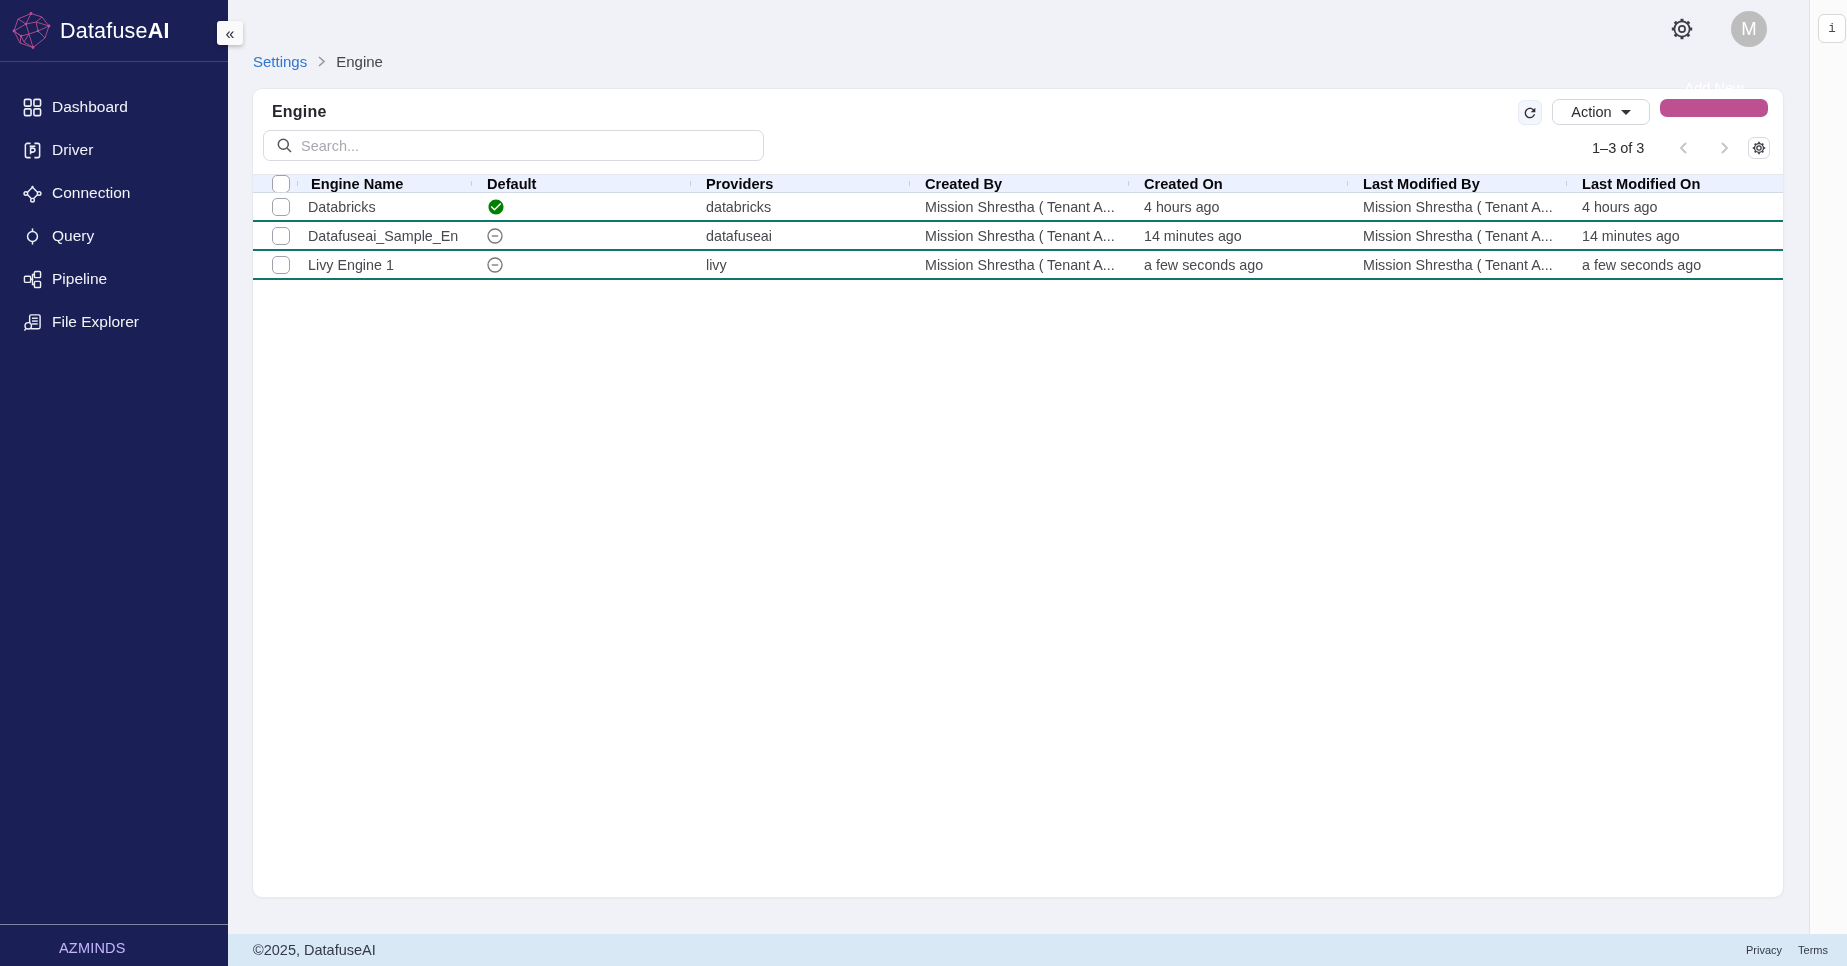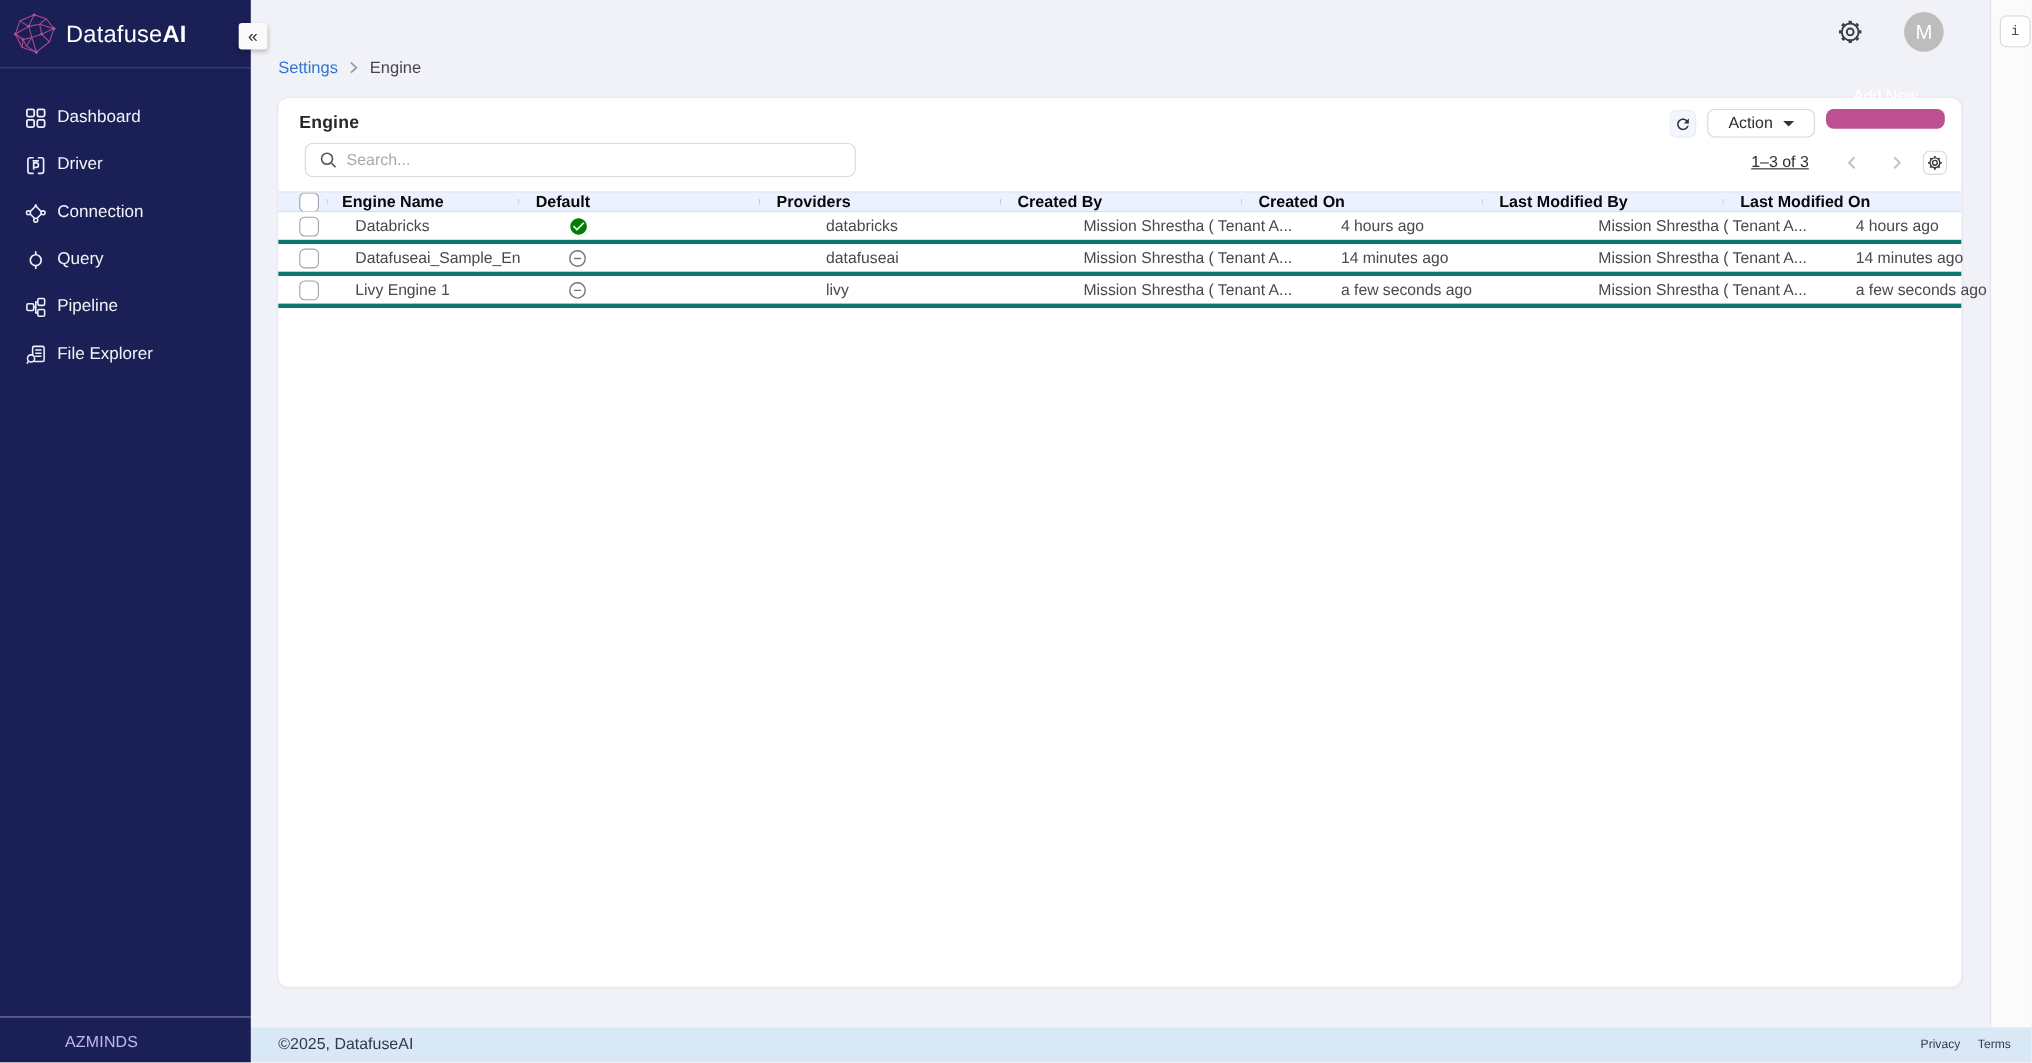--- a/index.html
+++ b/index.html
@@ -33,34 +33,34 @@
 
   
   .card { position:absolute; left:252px; top:88px; width:1532px; height:810px; background:#fff; border:1px solid #e9e9f0; border-radius:10px; box-shadow:0 1px 2px rgba(16,24,40,.04); }
   .card-title { position:absolute; left:19px; top:101px; font-size:16px; font-weight:700; color:#26262c; letter-spacing:.2px; }
   .refresh-btn { position:absolute; left:1265px; top:11px; width:24px; height:25px; background:#f3f6fd; border:1px solid #e6ebf7; border-radius:6px; display:flex; align-items:center; justify-content:center; cursor:pointer; }
   .action-btn { position:absolute; left:1299px; top:10px; width:98px; height:26px; background:#fff; border:1px solid #d6d6dc; border-radius:7px; display:flex; align-items:center; justify-content:center; gap:9px; font-size:14.5px; color:#2c2c31; cursor:pointer; }
   .caret { width:0; height:0; border-left:5px solid transparent; border-right:5px solid transparent; border-top:5.5px solid #35353b; }
   .addnew-btn { position:absolute; left:1407px; top:10px; width:108px; height:18px; background:#bc5090; border:none; border-radius:7px; display:flex; align-items:center; justify-content:center; gap:24px; font-size:14.5px; color:#fff; cursor:pointer; font-family:"Liberation Sans",sans-serif;flex-direction:column; }
   .plus { font-size:17px; font-weight:400; line-height:1; margin-top:-1px; }
 
-  .search-box { position:absolute; left:24px; top:41px; width:501px; height:31px; border:1px solid #d9d9df; border-radius:7px; background:#fff; display:flex; align-items:center; padding-left:13px; }
+  .search-box { position:absolute; left:10px; top:41px; width:501px; height:31px; border:1px solid #d9d9df; border-radius:7px; background:#fff; display:flex; align-items:center; padding-left:13px; }
   .search-box input { border:none; outline:none; font-size:14.5px; color:#3f3f46; margin-left:9px; width:440px; font-family:"Liberation Sans",sans-serif; background:transparent; }
   .search-box input::placeholder { color:#a9a9b1; }
 
-  .pag-label { position:absolute; left:1339px; top:51px; font-size:14.5px; color:#2c2c31;text-decoration:underline; }
+  .pag-label { position:absolute; left:1339px; top:51px; font-size:14.5px; color:#2c2c31; }
   .pag-prev { position:absolute; left:1424px; top:52px; width:14px; height:14px; cursor:pointer; }
   .pag-next { position:absolute; left:1464px; top:52px; width:14px; height:14px; cursor:pointer; }
   .pag-gear { position:absolute; left:1495px; top:48px; width:22px; height:22px; background:#fff; border:1px solid #d9d9df; border-radius:6px; display:flex; align-items:center; justify-content:center; cursor:pointer; }
 
   
   .tbl { position:absolute; left:0; top:85px; width:1530px; }
   .trow { display:grid; grid-template-columns:44px 174px 219px 219px 219px 219px 219px 219px; }
   .thead { background:#ebf1ff; height:19px; border-top:1px solid #e6e6ec; border-bottom:1px solid #d3d8e5; }
-  .tdata { height:29px; border-bottom:4px solid #0f766e; background:#fff;gap:15px; }
+  .tdata { height:29px; border-bottom:2px solid #0f766e; background:#fff; }
   .cell { display:flex; align-items:center; padding-left:16px; overflow:hidden; white-space:nowrap; position:relative; }
   .cell.first { padding-left:14px; }
   .thead .cell { font-weight:700; font-size:14.6px; color:#08080a; }
   .thead .cell:not(.cb)::before { content:""; position:absolute; left:0; top:6px; bottom:6px; width:1px; background:#c9cedd; }
   .tdata .cell { font-size:14.3px; color:#48484e; }
   .tdata .cell.first { padding-left:11px; }
   .cb { padding-left:19px; }
   .checkbox { width:18px; height:18px; border:1.5px solid #9fa2ad; border-radius:5px; background:#fff; cursor:pointer; }
   .dicon { display:flex; align-items:center; }
 

